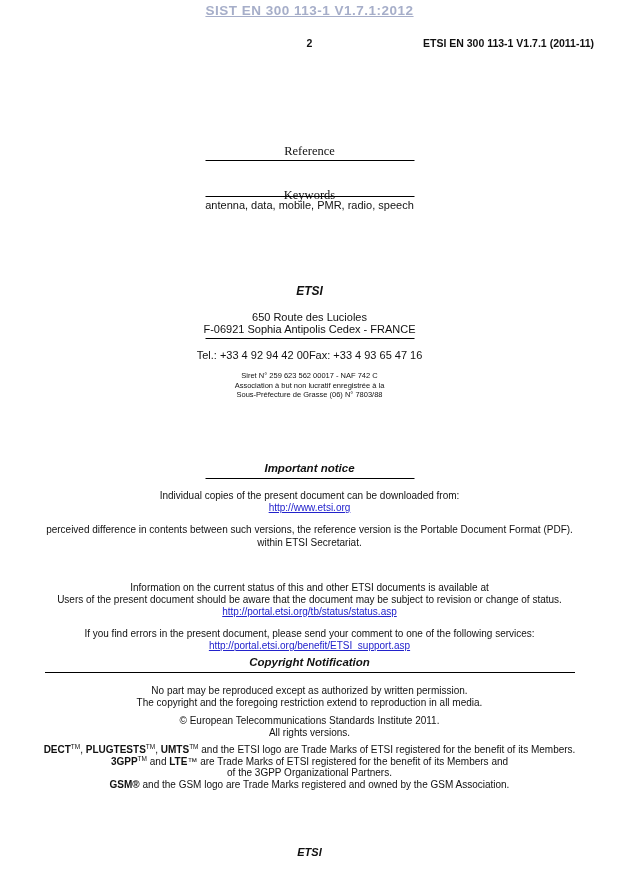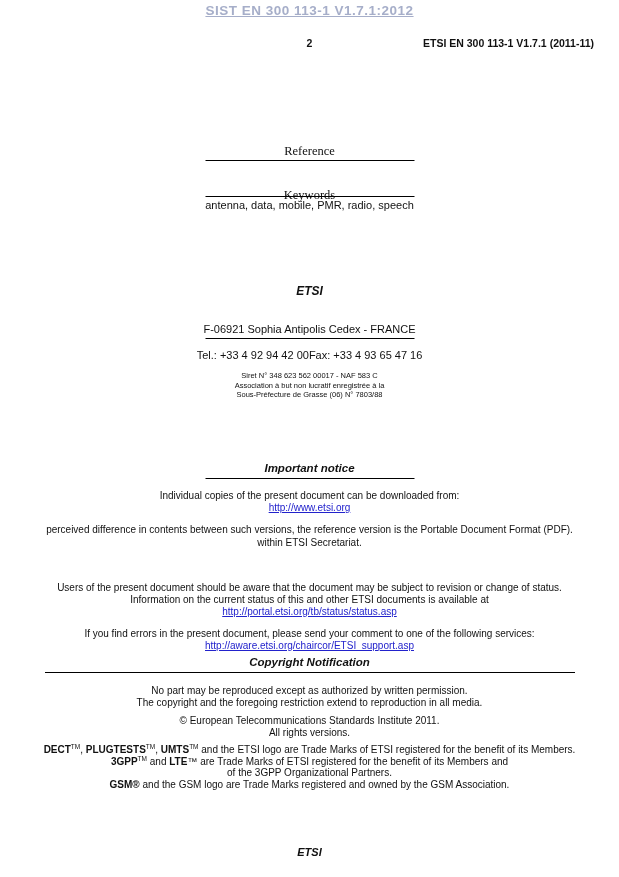--- a/index.html
+++ b/index.html
@@ -61,51 +61,52 @@
   <div class="docid">ETSI EN 300 113-1 V1.7.1 (2011-11)</div>
 
   <div class="c serif-label" style="top:144px">Reference</div>
   <div class="rule w-narrow" style="top:160px"></div>
 
   <div class="c serif-label" style="top:188px">Keywords</div>
   <div class="rule w-narrow" style="top:196px"></div>
   <div class="c val105" style="top:199px">antenna, data, mobile, PMR, radio, speech</div>
 
   <div class="c etsi-head" style="top:284px">ETSI</div>
+  <div class="c val105" style="top:311px">650 Route des Lucioles</div>
   <div class="c val105" style="top:323px">F-06921 Sophia Antipolis Cedex - FRANCE</div>
   <div class="rule w-narrow" style="top:338px"></div>
 
   <div class="c val105" style="top:349px"><span>Tel.: +33 4 92 94 42 00</span><span class="gap-left">Fax: +33 4 93 65 47 16</span></div>
 
   <div class="c small-print" style="top:371px">
-    <div>Siret N° 348 623 562 00017 - NAF 583 C</div>
+    <div>Siret N° 259 623 562 00017 - NAF 742 C</div>
     <div>Association à but non lucratif enregistrée à la</div>
     <div>Sous-Préfecture de Grasse (06) N° 7803/88</div>
   </div>
 
   <div class="c heading-bi" style="top:462px">Important notice</div>
   <div class="rule w-narrow" style="top:478px"></div>
 
   <div class="c body10" style="top:490px">Individual copies of the present document can be downloaded from:</div>
   <div class="c body10" style="top:502px"><span class="link">http://www.etsi.org</span></div>
 
   <div class="c body10 lh13" style="top:523px">
     <div>perceived difference in contents between such versions, the reference version is the Portable Document Format (PDF).</div>
     <div>within ETSI Secretariat.</div>
   </div>
 
   <div class="c body10 lh12" style="top:582px">
+    <div>Information on the current status of this and other ETSI documents is available at</div>
     <div>Users of the present document should be aware that the document may be subject to revision or change of status.</div>
-    <div>Information on the current status of this and other ETSI documents is available at</div>
     <div><span class="link">http://portal.etsi.org/tb/status/status.asp</span></div>
   </div>
 
   <div class="c body10 lh12" style="top:628px">
     <div>If you find errors in the present document, please send your comment to one of the following services:</div>
-    <div><span class="link">http://aware.etsi.org/chaircor/ETSI_support.asp</span></div>
+    <div><span class="link">http://portal.etsi.org/benefit/ETSI_support.asp</span></div>
   </div>
 
   <div class="c heading-bi" style="top:656px">Copyright Notification</div>
   <div class="rule w-wide" style="top:672px"></div>
 
   <div class="c body10 lh115" style="top:685px">
     <div>No part may be reproduced except as authorized by written permission.</div>
     <div>The copyright and the foregoing restriction extend to reproduction in all media.</div>
   </div>
 

